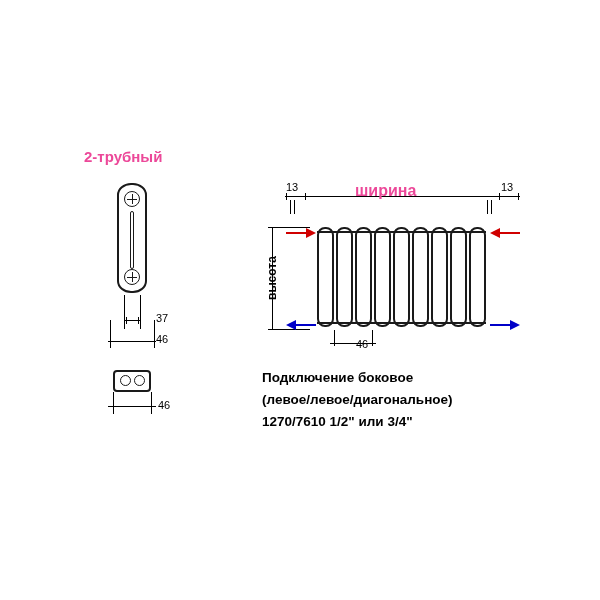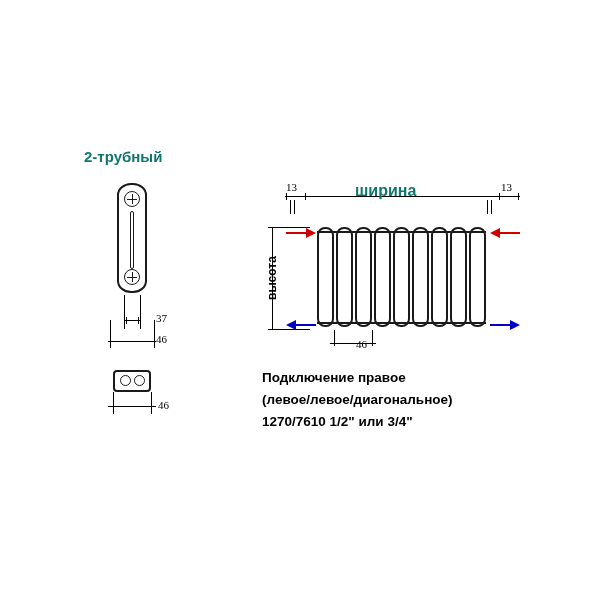--- a/index.html
+++ b/index.html
@@ -10,29 +10,29 @@
   #page {
     position: relative;
     width: 600px;
     height: 600px;
     background: #ffffff;
     font-family: "Liberation Sans", sans-serif;
     overflow: hidden;
   }
   .label {
     position: absolute;
-    color: #0f766e;
+    color: #ec4899;
     font-weight: bold;
     white-space: nowrap;
   }
   .dim-text {
     position: absolute;
     color: #000000;
     font-size: 11px;
-    font-family: Liberation Serif, serif;
+    font-family: Liberation Sans, sans-serif;
     white-space: nowrap;
   }
   .title-2tube {
     left: 84px;
     top: 148px;
     font-size: 15px;
   }
   .line-h {
     position: absolute;
     background: #000000;
@@ -225,17 +225,17 @@
   <svg class="arrow" style="left:490px; top:318px;" width="30" height="14">
     <line x1="0" y1="7" x2="24" y2="7" stroke="#0000c8" stroke-width="2"></line>
     <polygon points="30,7 20,2 20,12" fill="#0000c8"></polygon>
   </svg>
 
   <div class="thin-v" style="left:334px; top:330px; height:16px;"></div>
   <div class="thin-v" style="left:372px; top:330px; height:16px;"></div>
   <div class="thin-h" style="left:330px; top:343px; width:46px;"></div>
   <div class="dim-text" style="left:356px; top:338px;">46</div>
 
-  <div class="right-caption" style="top:370px;">Подключение правое</div>
+  <div class="right-caption" style="top:370px;">Подключение боковое</div>
   <div class="right-caption" style="top:392px;">(левое/левое/диагональное)</div>
   <div class="right-caption" style="top:414px;">1270/7610 1/2" или 3/4"</div>
 
 </div>
 
 </body></html>

